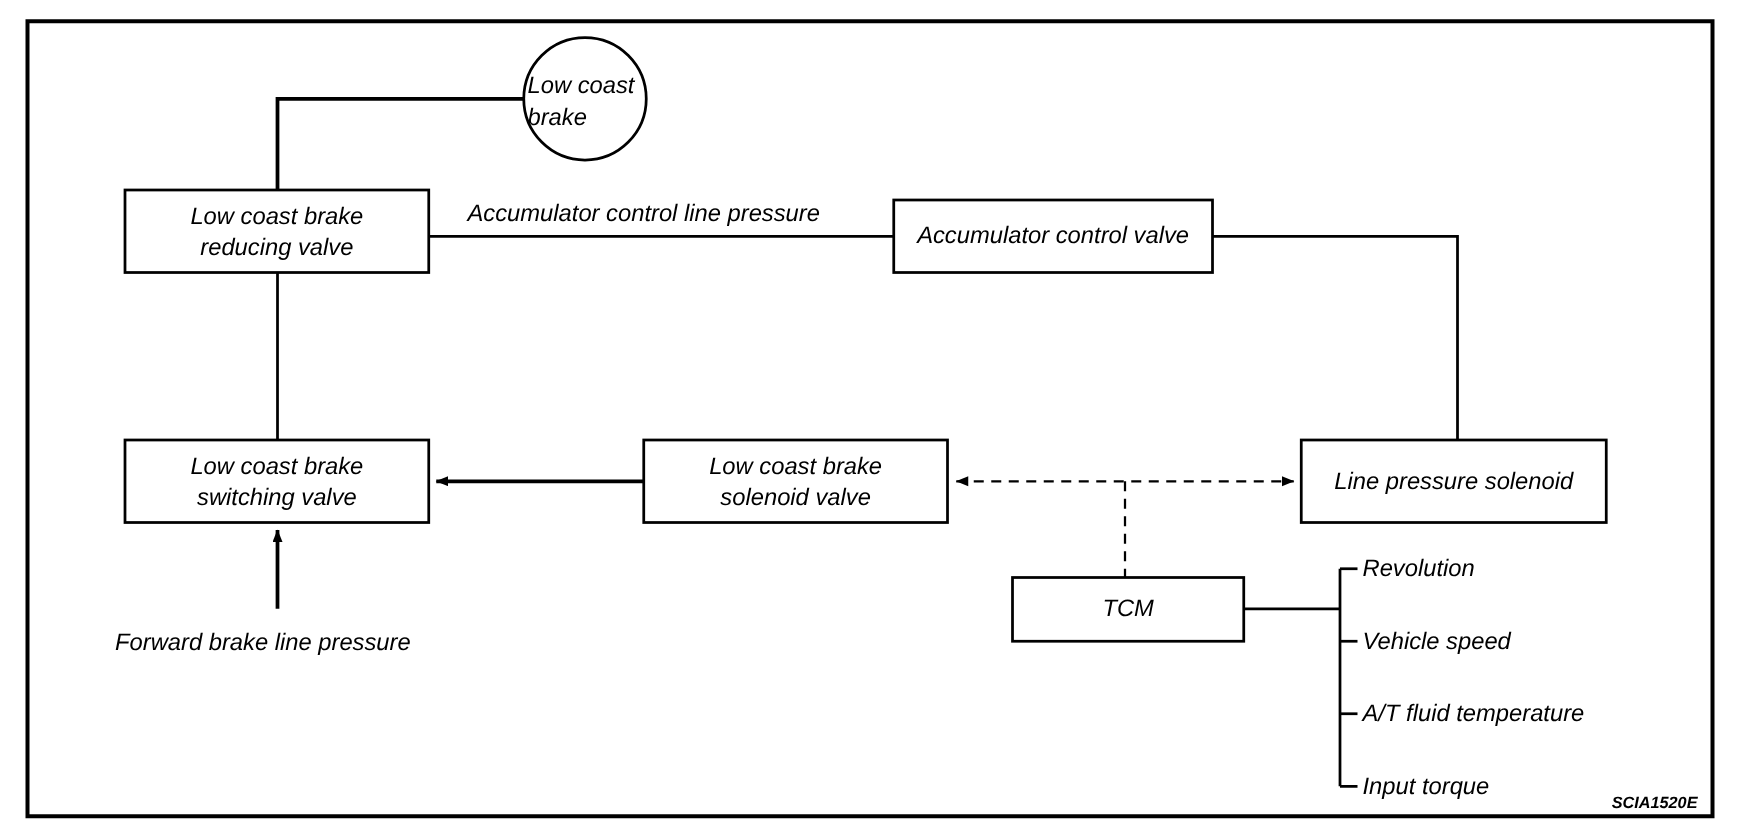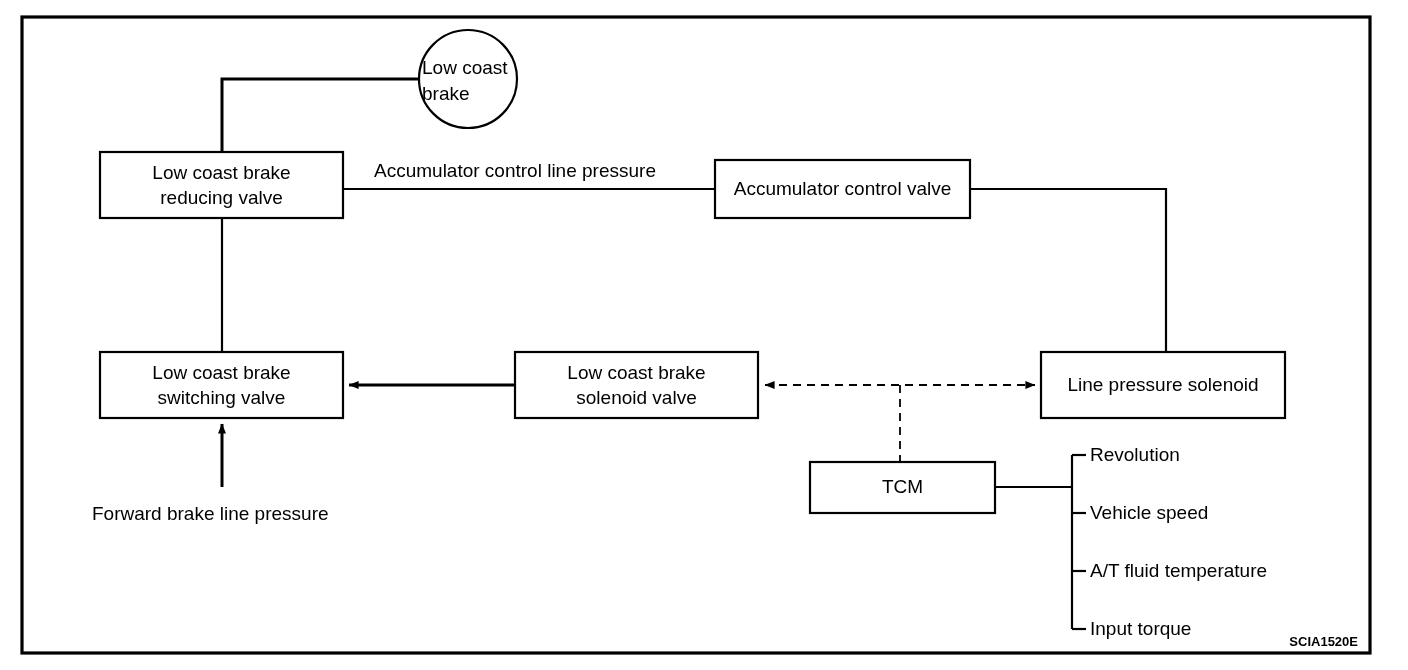--- a/index.html
+++ b/index.html
@@ -13,20 +13,21 @@
     height: 670px;
     font-family: "Liberation Sans", sans-serif;
     color: #000000;
     overflow: hidden;
   }
   #stage {
     position: relative;
     width: 1408px;
     height: 670px;
     background: #ffffff;
+    font-style: italic;
   }
   #diagram-svg {
     position: absolute;
     left: 0;
     top: 0;
     width: 1408px;
     height: 670px;
     display: block;
   }
   .node-label {

